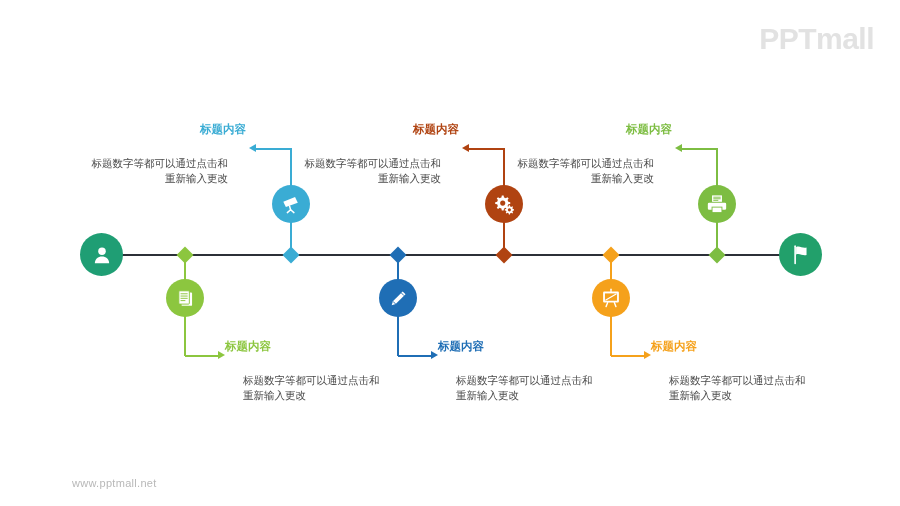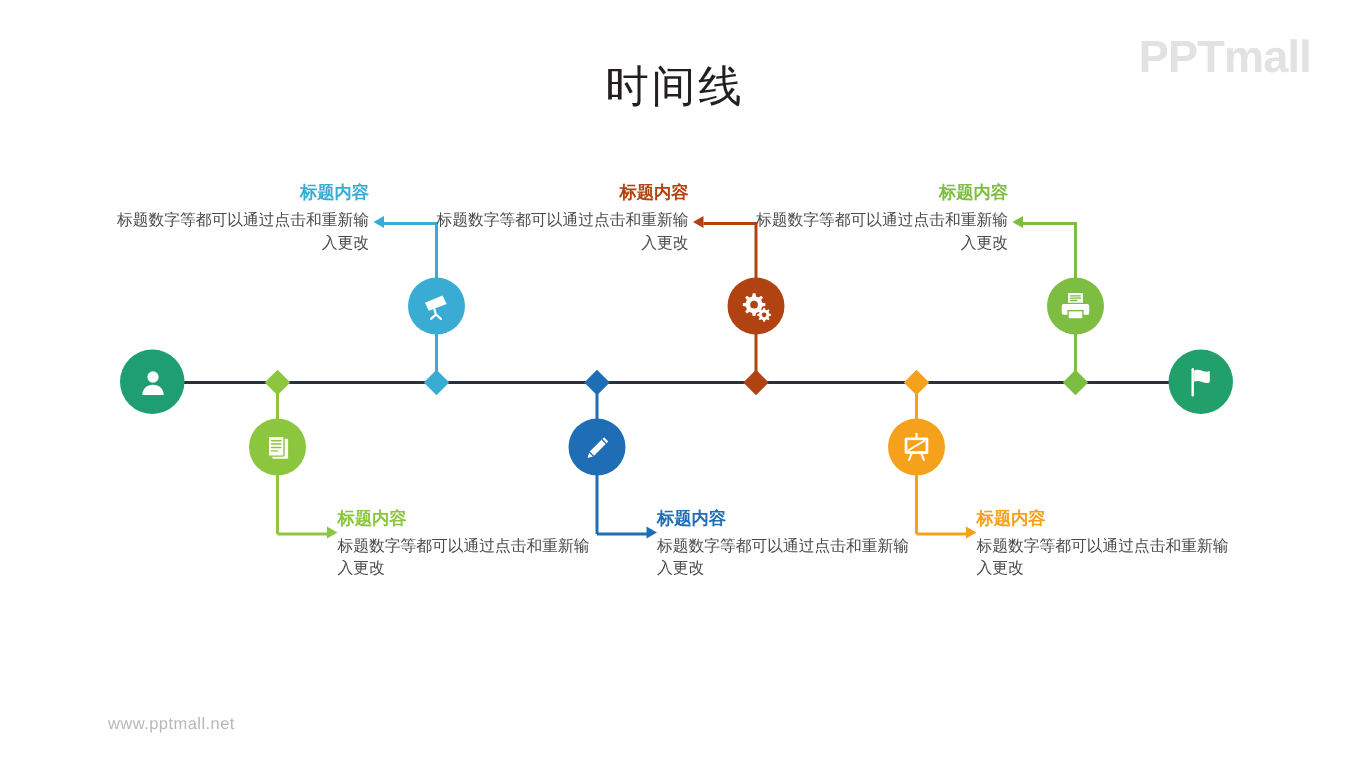--- a/index.html
+++ b/index.html
@@ -134,31 +134,30 @@
   .label .ttl {
     font-size: 11.5px;
     font-weight: bold;
     line-height: 1.35;
     margin: 0 0 2px 0;
   }
   .label .body {
     font-size: 10.5px;
     color: #4a4a4a;
     line-height: 1.45;
-    margin: 0;
+    margin: 18px;
   }
   .label.right { text-align: right; }
   .label.left  { text-align: left; }
 </style>
 </head>
 <body>
 
 <div class="stage">
 
-  <div class="page-title">时间线</div>
   <div class="logo">PPTmall</div>
 
   <div class="axis"></div>
 
   <div class="endcap start">
     <span>
       <svg width="22" height="22" viewBox="0 0 24 24">
         <circle cx="12" cy="8" r="4.1" fill="#ffffff"></circle>
         <path d="M4.2 21c0-4.5 3.5-7.4 7.8-7.4S19.8 16.5 19.8 21z" fill="#ffffff"></path>
       </svg>

